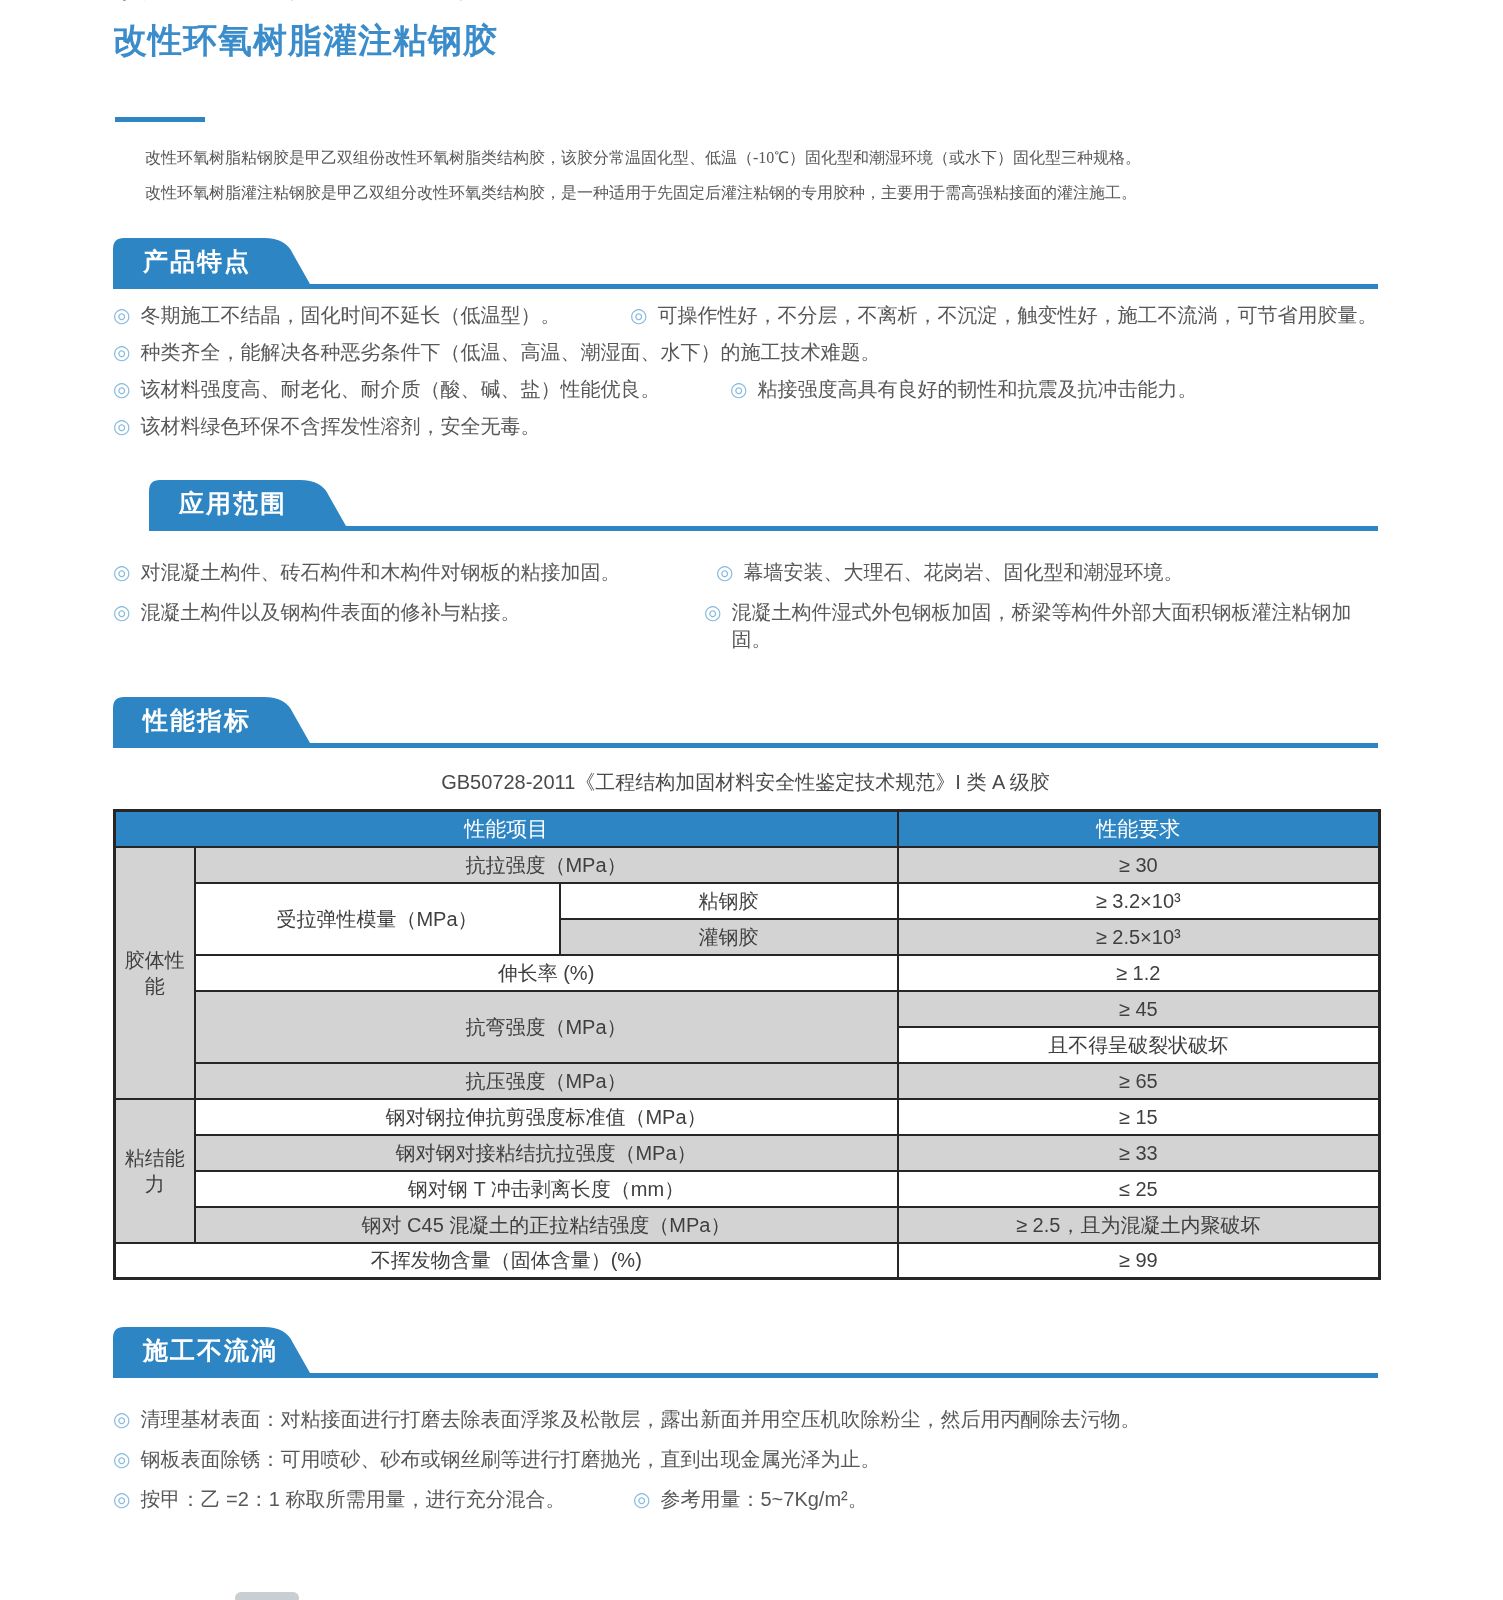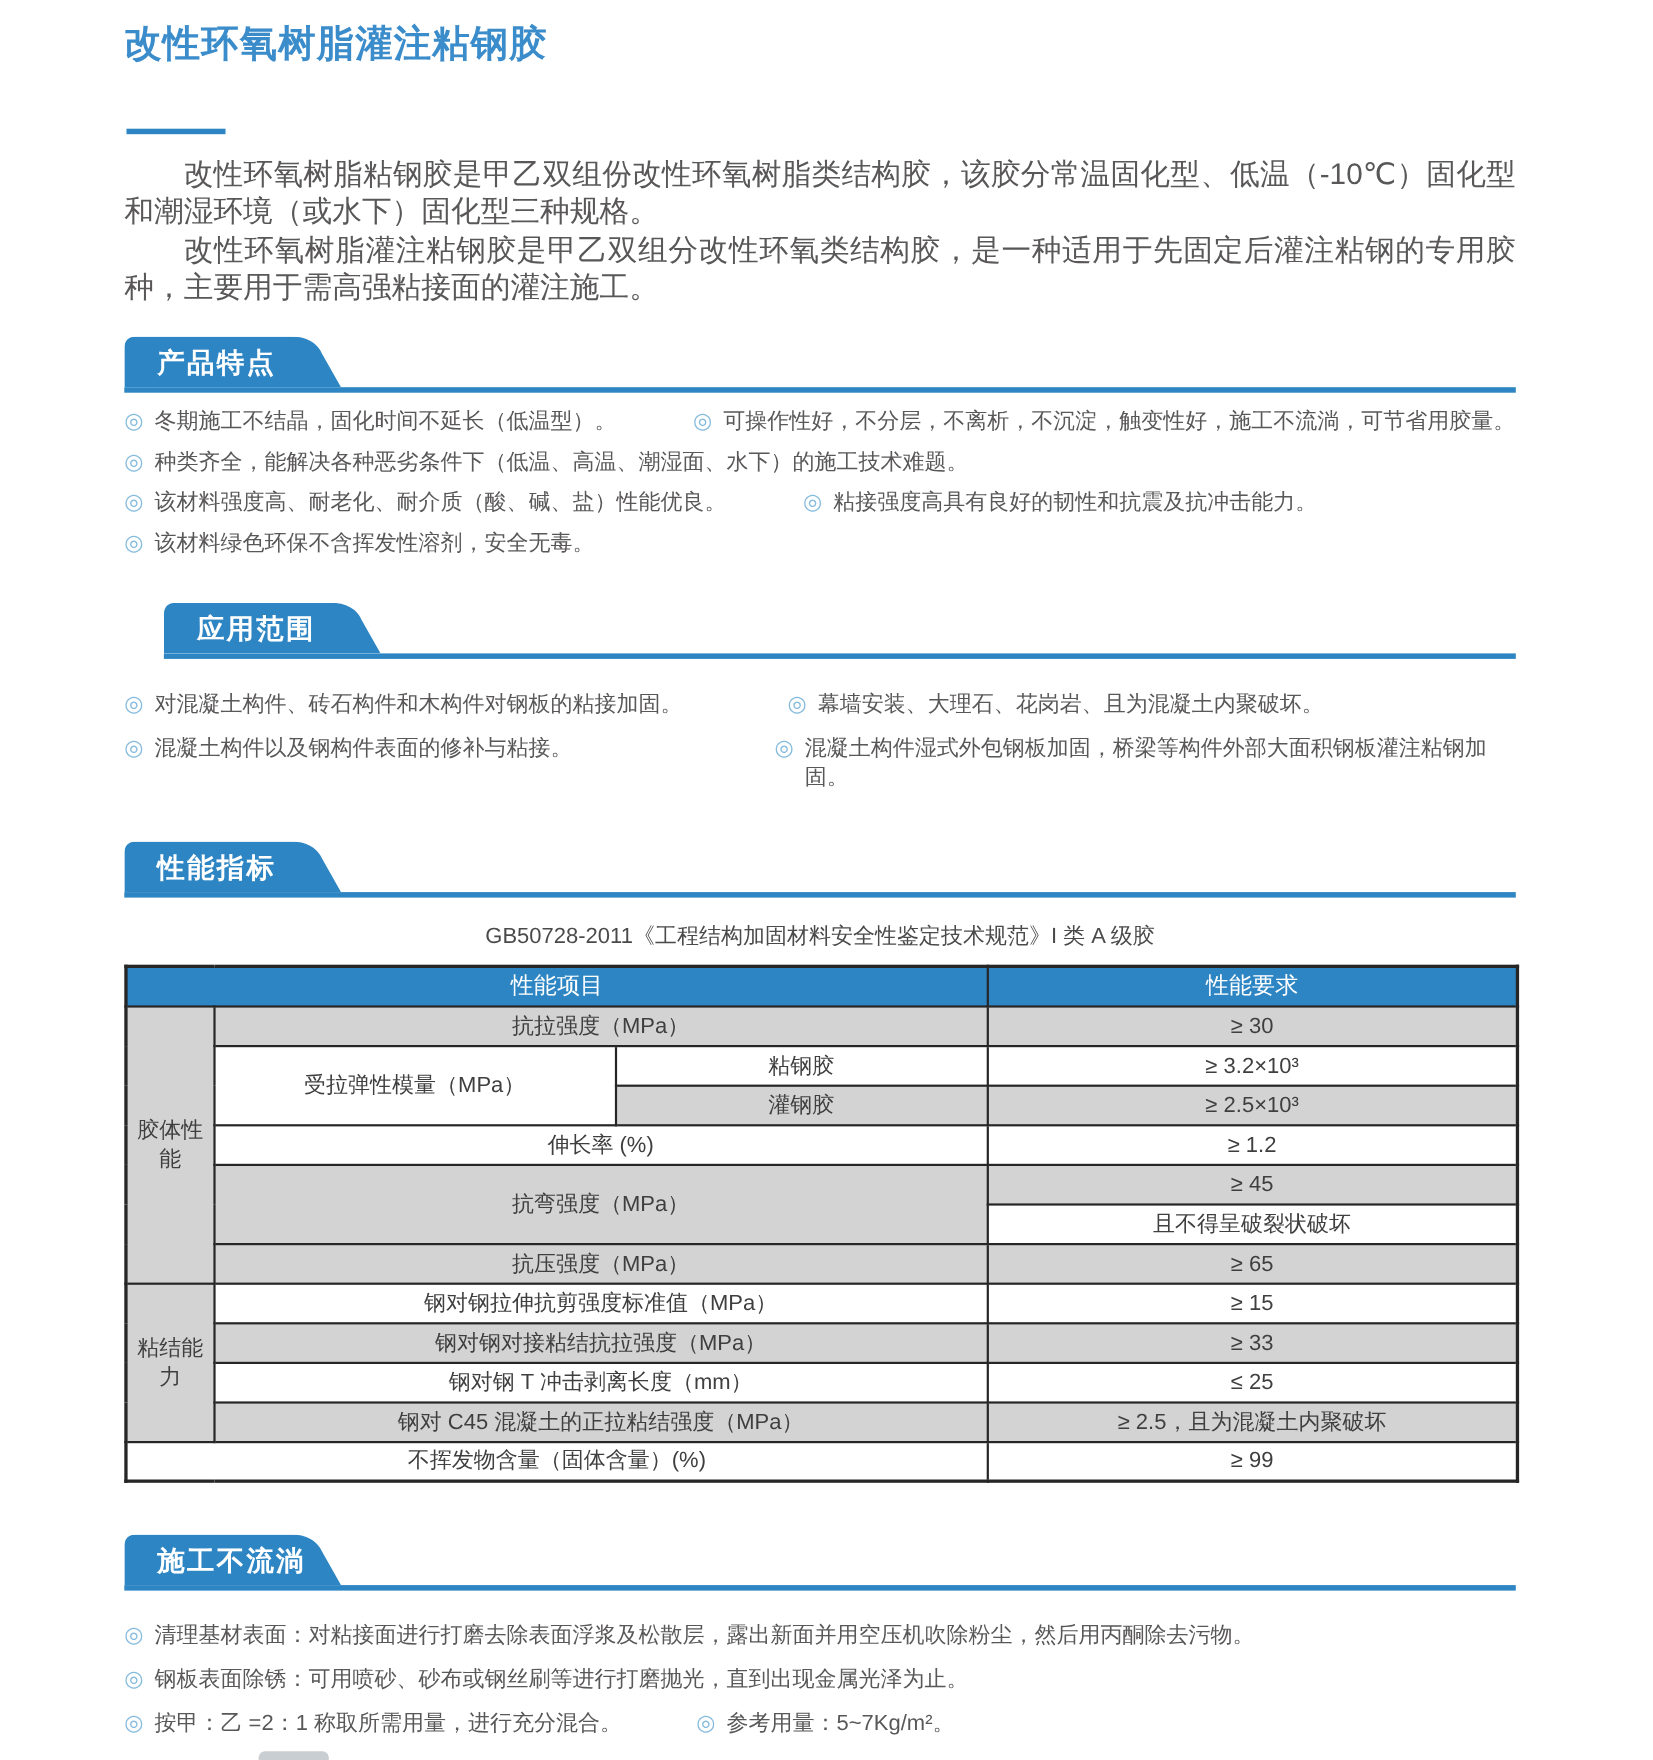--- a/index.html
+++ b/index.html
@@ -37,25 +37,26 @@
     letter-spacing: 1px;
   }
   .title-dash {
     width: 90px;
     height: 5px;
     background: #2d85c3;
     margin: 53px 0 0 2px;
   }
   .intro { 
     margin-top: 19px;
-    font-size: 27px;
+    font-size: 16px;
     line-height: 34px;
     text-indent: 2em;
     text-align: justify;
     color: #595757;
+    font-family: Liberation Serif, serif;
   }
   .intro + .intro { margin-top: 1px; }
 
   
   .section-head { margin-top: 28px; }
   .tab {
     width: 197px;
     height: 46px;
     background: #2d85c3;
     clip-path: path("M 0 11 Q 0 0 11 0 L 151 0 Q 173 0 180 16 L 197 46 L 0 46 Z");
@@ -197,21 +198,21 @@
     <div class="rule"></div>
   </div>
   <div class="bullets bullets-apps">
     <div class="brow">
       <div class="bitem w603">
           <span class="dot"></span>
           <span>对混凝土构件、砖石构件和木构件对钢板的粘接加固。</span>
         </div>
       <div class="bitem">
           <span class="dot"></span>
-          <span>幕墙安装、大理石、花岗岩、且为混凝土内聚破坏。</span>
+          <span>幕墙安装、大理石、花岗岩、固化型和潮湿环境。</span>
         </div>
     </div>
     <div class="brow">
       <div class="bitem w603">
           <span class="dot"></span>
           <span>混凝土构件以及钢构件表面的修补与粘接。</span>
         </div>
       <div class="bitem">
           <span class="dot"></span>
           <span>混凝土构件湿式外包钢板加固，桥梁等构件外部大面积钢板灌注粘钢加固。</span>

